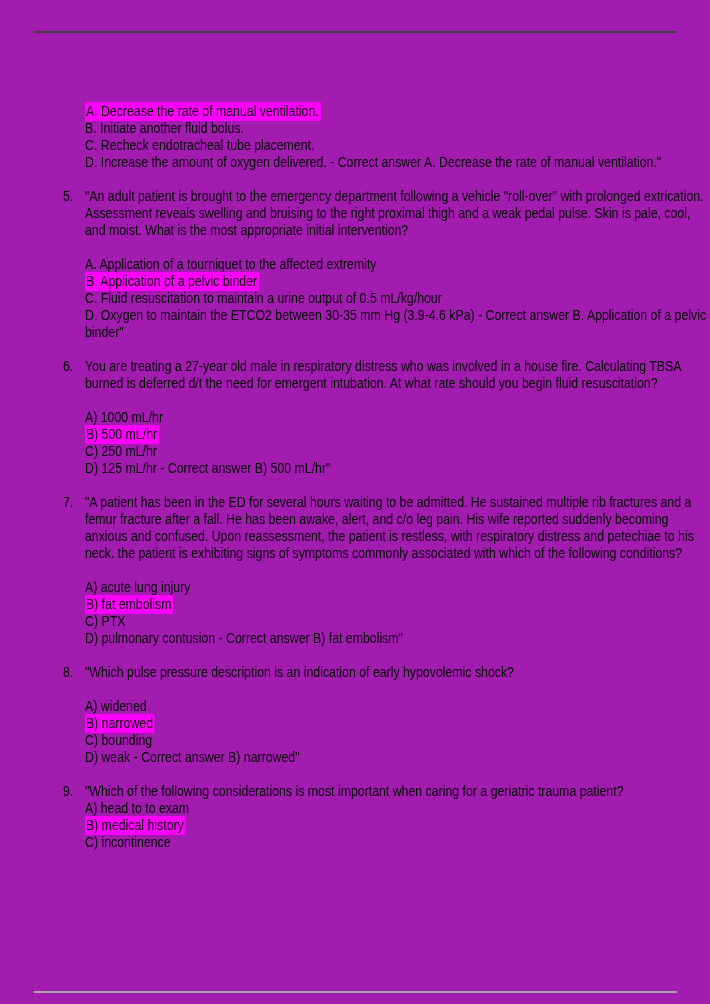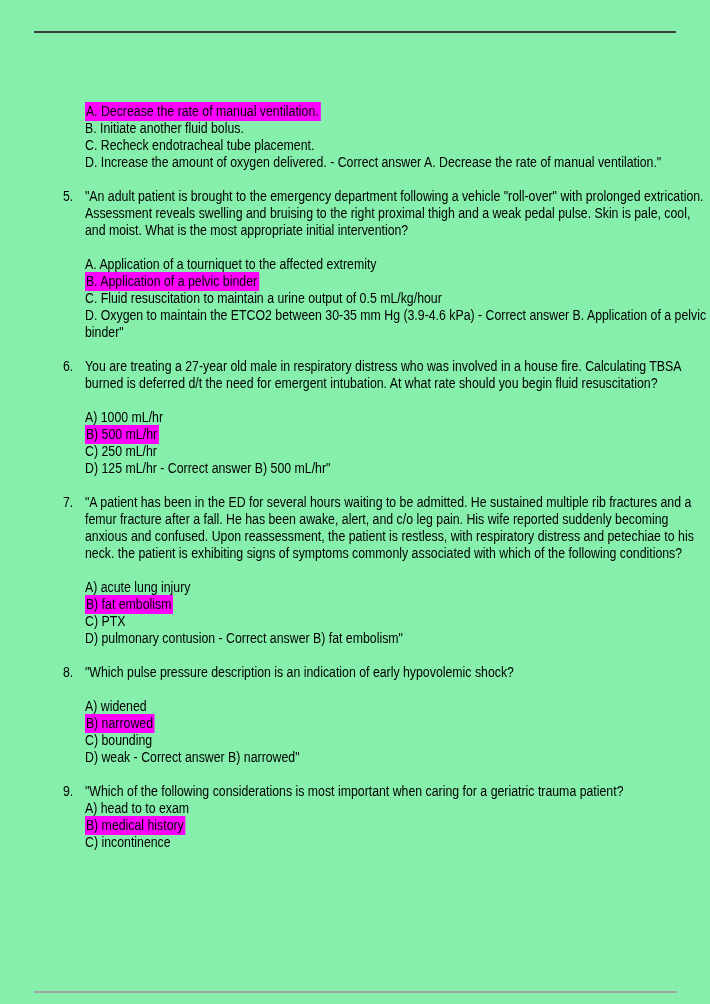--- a/index.html
+++ b/index.html
@@ -11,21 +11,21 @@
     height: 1004px;
     background: #ffffff;
     overflow: hidden;
     position: relative;
     font-family: "Liberation Sans", sans-serif;
     color: #000000;
   }
   .page {
     position: absolute;
     inset: 0;
-    background: #86efac;
+    background: #a21caf;
   }
   .rule {
     position: absolute;
     height: 2px;
   }
   .top-rule {
     left: 34px;
     top: 31px;
     width: 642px;
     background: var(--top-rule-color, #3f3f3f);

